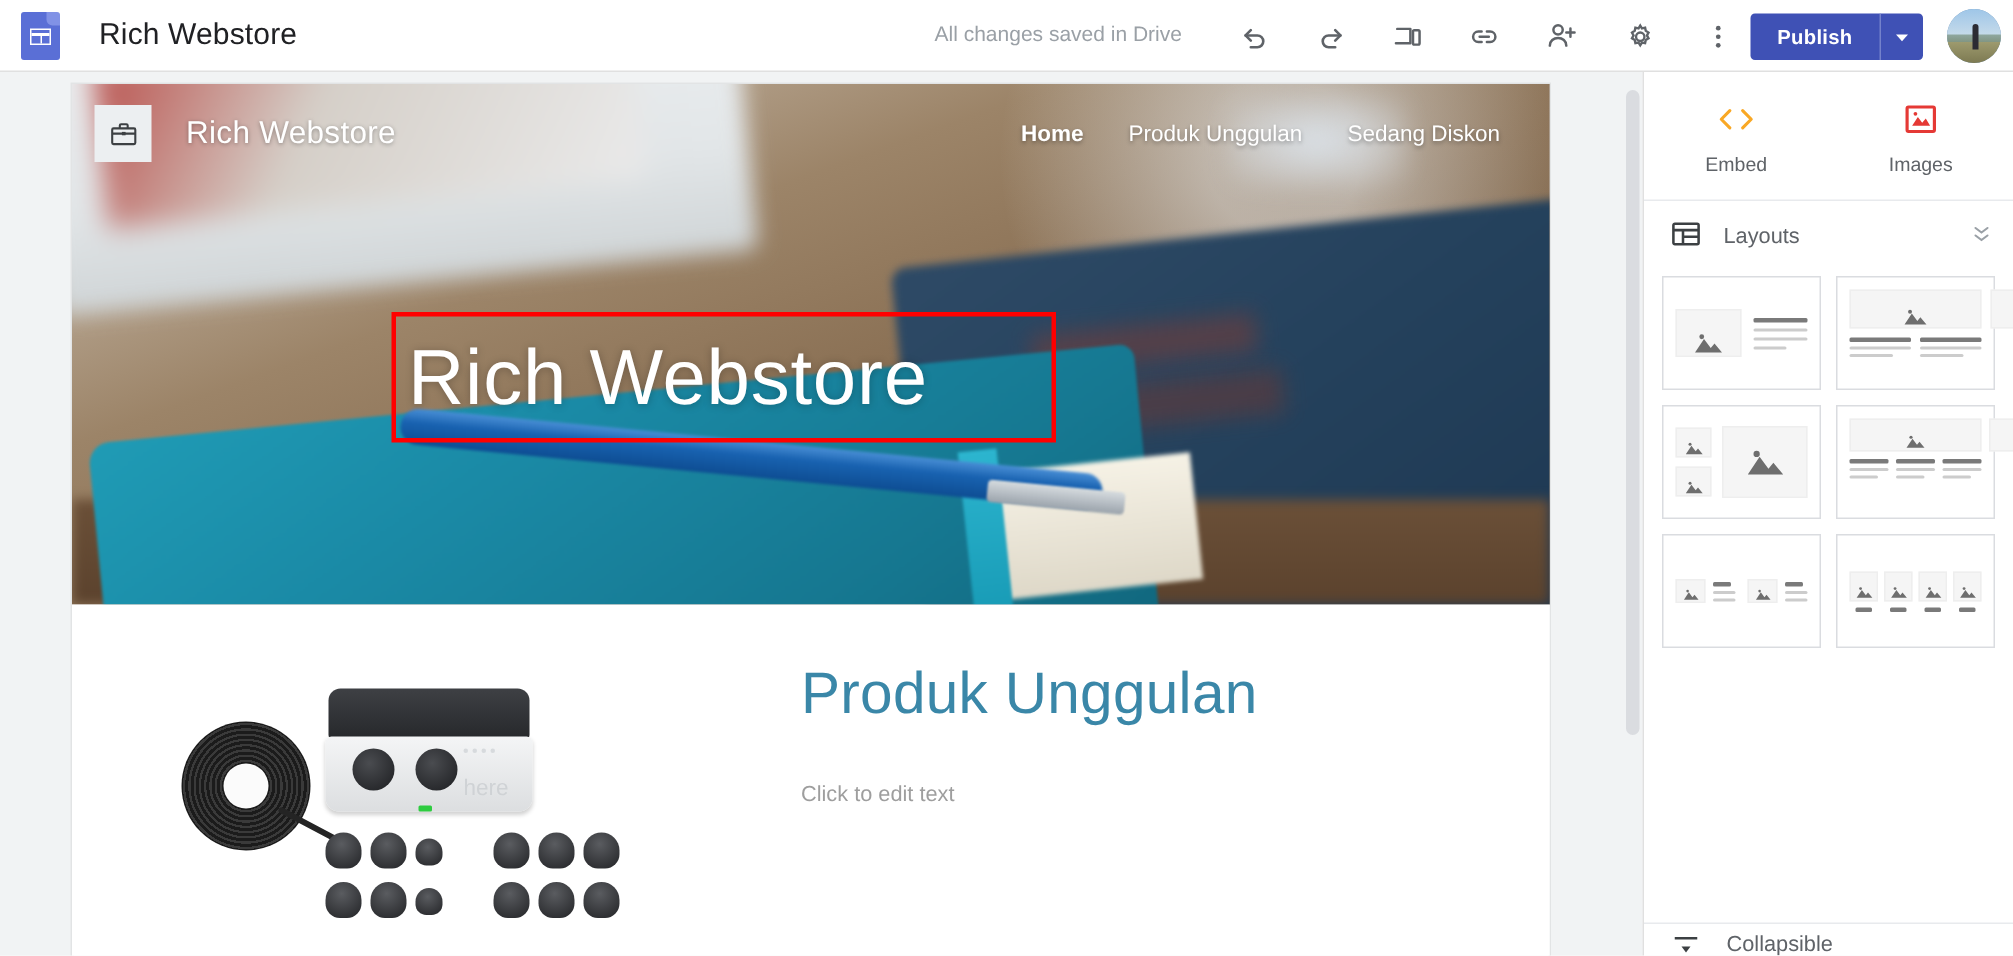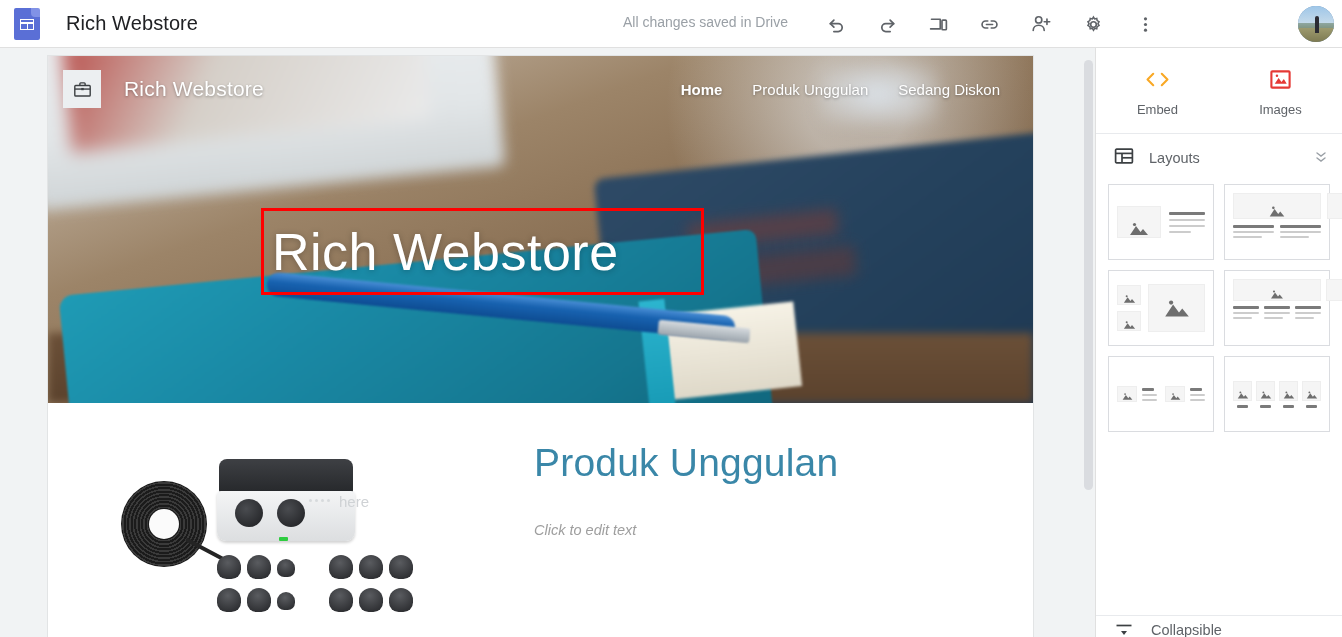--- a/index.html
+++ b/index.html
@@ -379,24 +379,23 @@
   }
   .pi-bud {
     position: absolute; top: 58px;
     width: 28px; height: 28px;
     border-radius: 50%;
     background: radial-gradient(circle at 40% 35%, #4a4c50, #1c1d20);
   }
   .pi-bud.b1 { left: 122px; }
   .pi-bud.b2 { left: 164px; }
   .pi-here {
-    position: absolute; left: 196px; top: 52px;
+    position: absolute; left: 196px; top: 76px;
     font-size: 15px; color: #cfd2d5;
     font-family: "Liberation Sans", sans-serif;
-    margin-left: 30px;
   }
   .pi-dots {
     position: absolute; left: 196px; top: 58px;
     display: flex; gap: 3px;
   }
   .pi-dots span {
     width: 3px; height: 3px; border-radius: 50%; background: #d7dadd;
   }
   .pi-led {
     position: absolute; left: 166px; top: 96px;
@@ -429,21 +428,20 @@
     color: #3a87a8;
     letter-spacing: .2px;
     line-height: 1.15;
     cursor: pointer;
   }
   .section-placeholder {
     margin-top: 36px;
     font-size: 14.5px;
     color: #9e9e9e;
     cursor: pointer;
-    font-style: italic;
   }
 
   
   .canvas-scrollbar {
     position: absolute; right: 0; top: 0;
     width: 14px; height: 589px;
     background: #f1f3f4;
     cursor: pointer;
   }
   .canvas-scroll-thumb {
@@ -621,20 +619,28 @@
 
     <div class="tb-btn">
       <svg width="21" height="21" viewBox="0 0 24 24" fill="#5f6368">
         <circle cx="12" cy="5.5" r="1.8"></circle>
         <circle cx="12" cy="12" r="1.8"></circle>
         <circle cx="12" cy="18.5" r="1.8"></circle>
       </svg>
     </div>
   </div>
 
+  <div class="publish-wrap">
+    <div class="publish-main">Publish</div>
+    <div class="publish-arrow">
+      <svg width="12" height="12" viewBox="0 0 12 12" fill="#ffffff">
+          <path d="M2 4 L6 8.5 L10 4 Z"></path>
+        </svg>
+    </div>
+  </div>
 
   <div class="avatar">
     <div class="sky"></div>
     <div class="hill"></div>
     <div class="ground"></div>
     <div class="person"></div>
   </div>
 </div>
 
 <div class="workspace">

